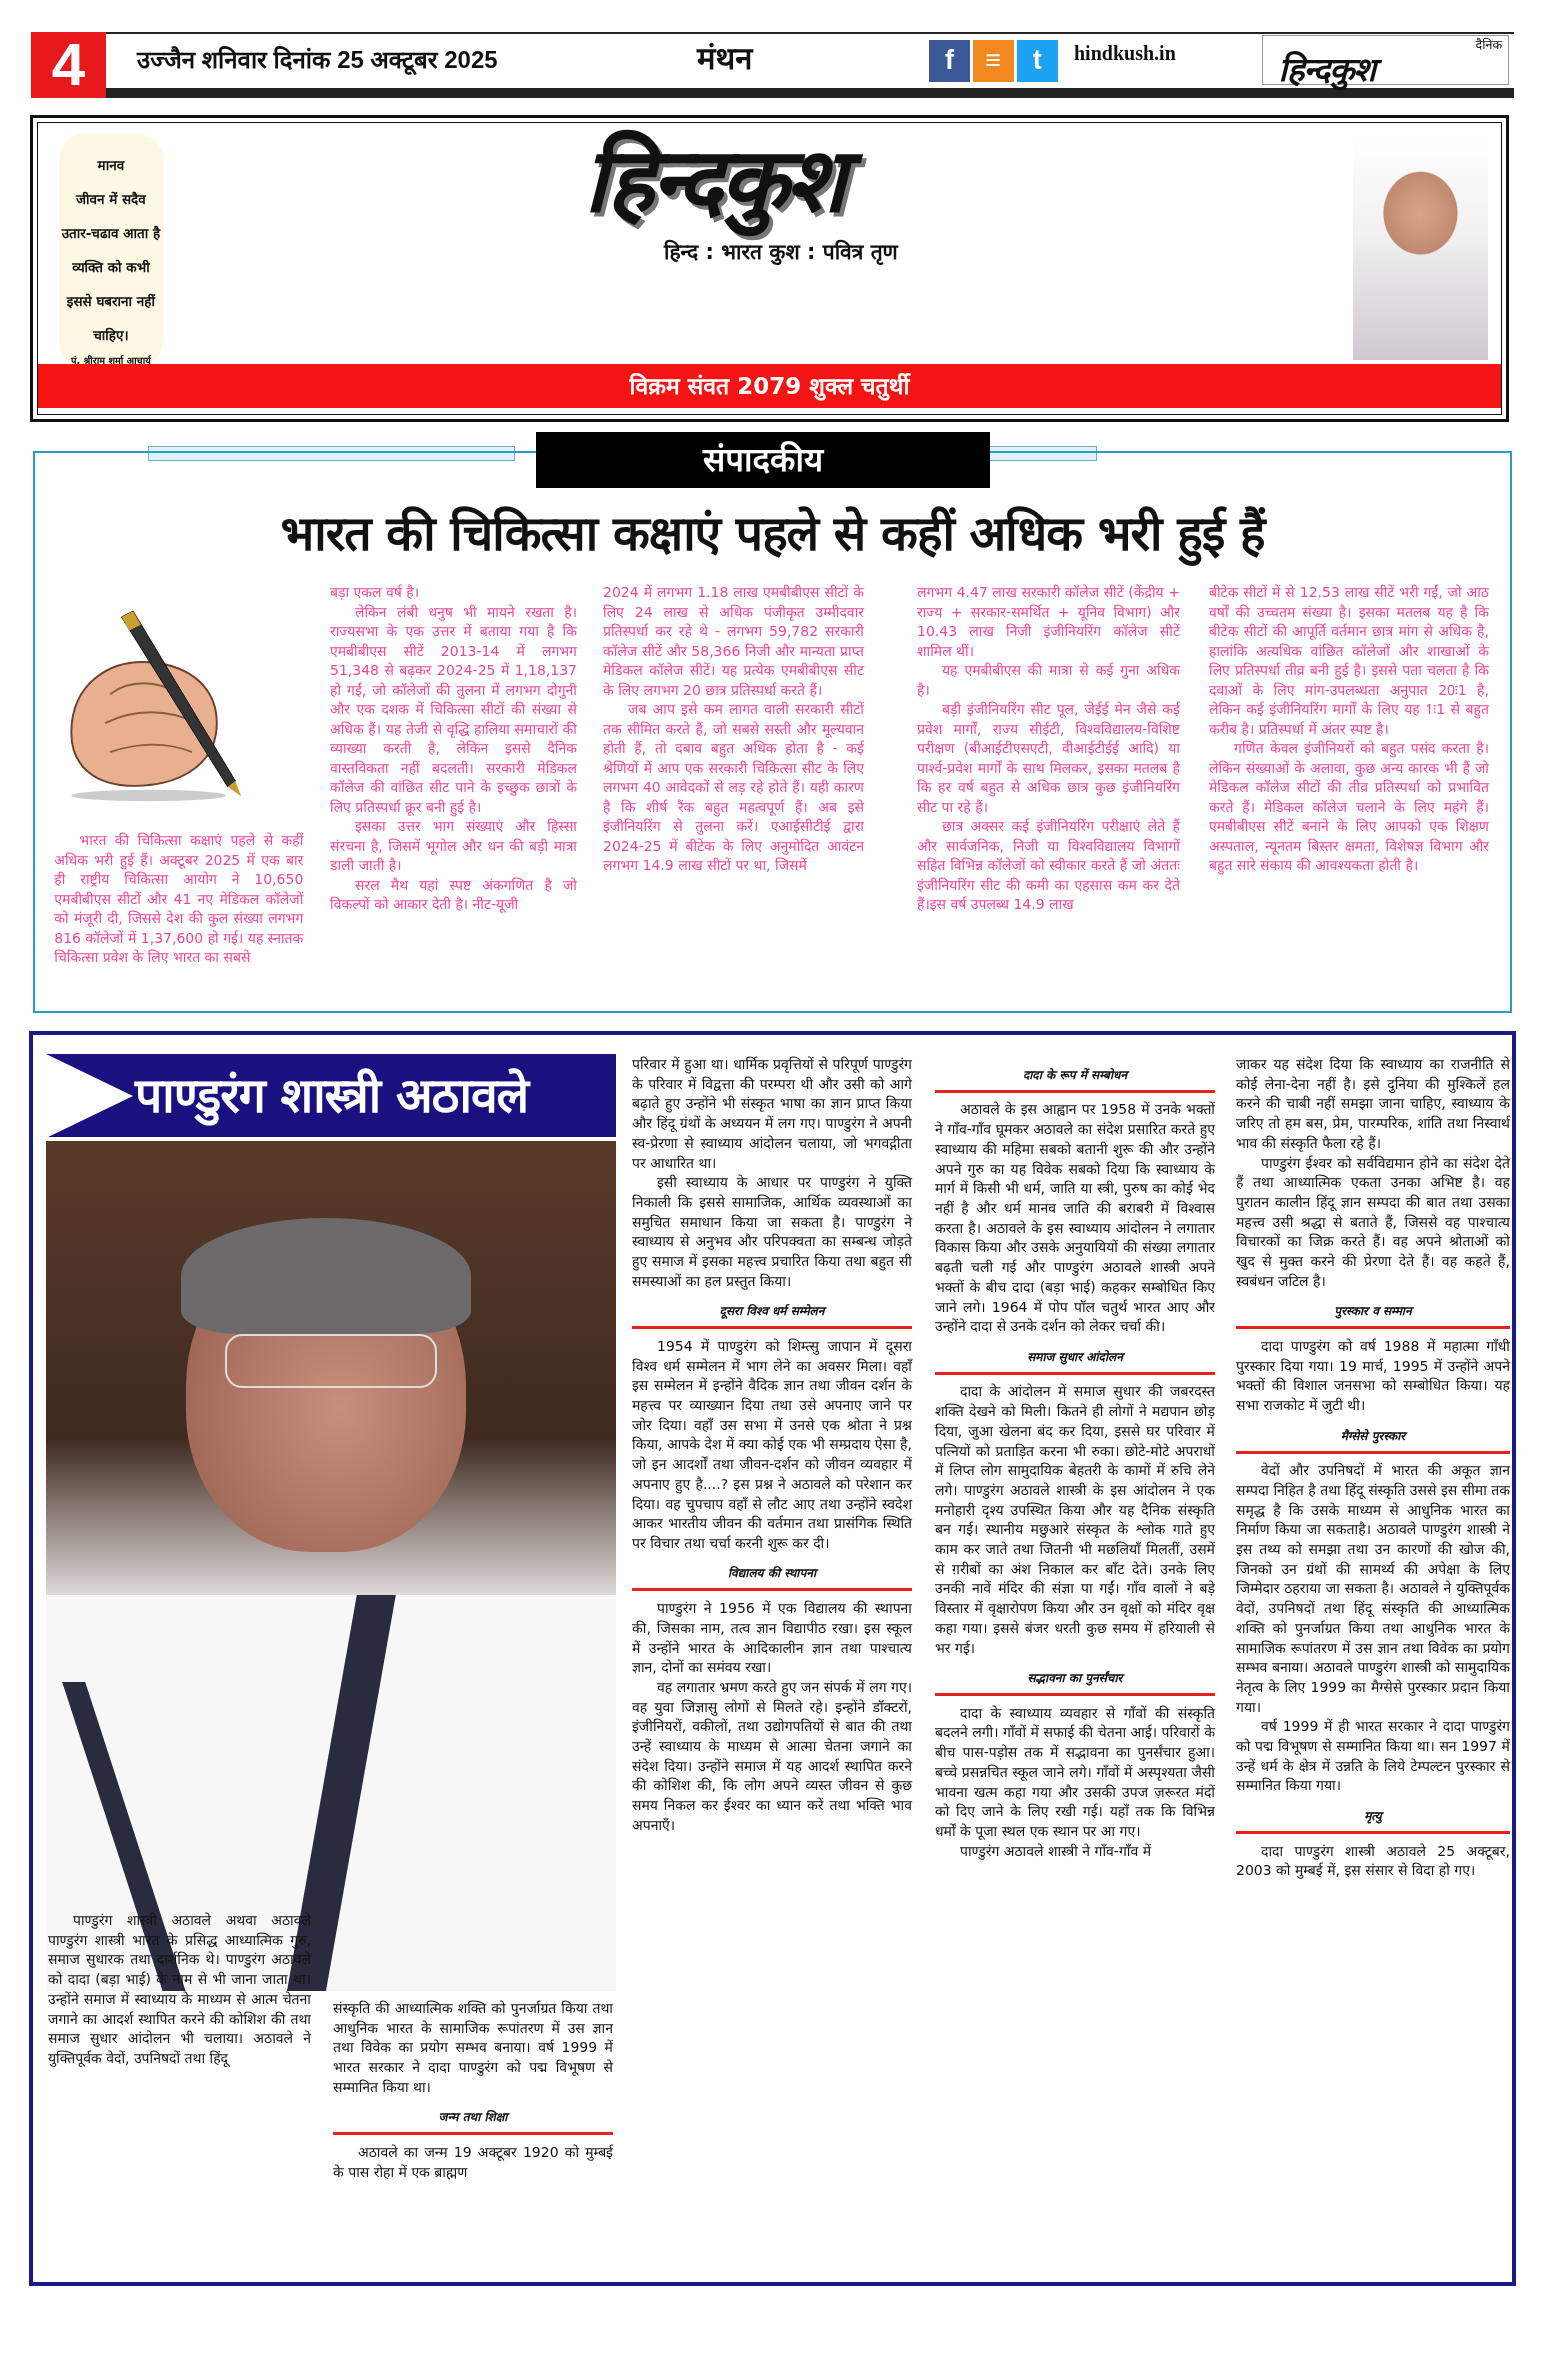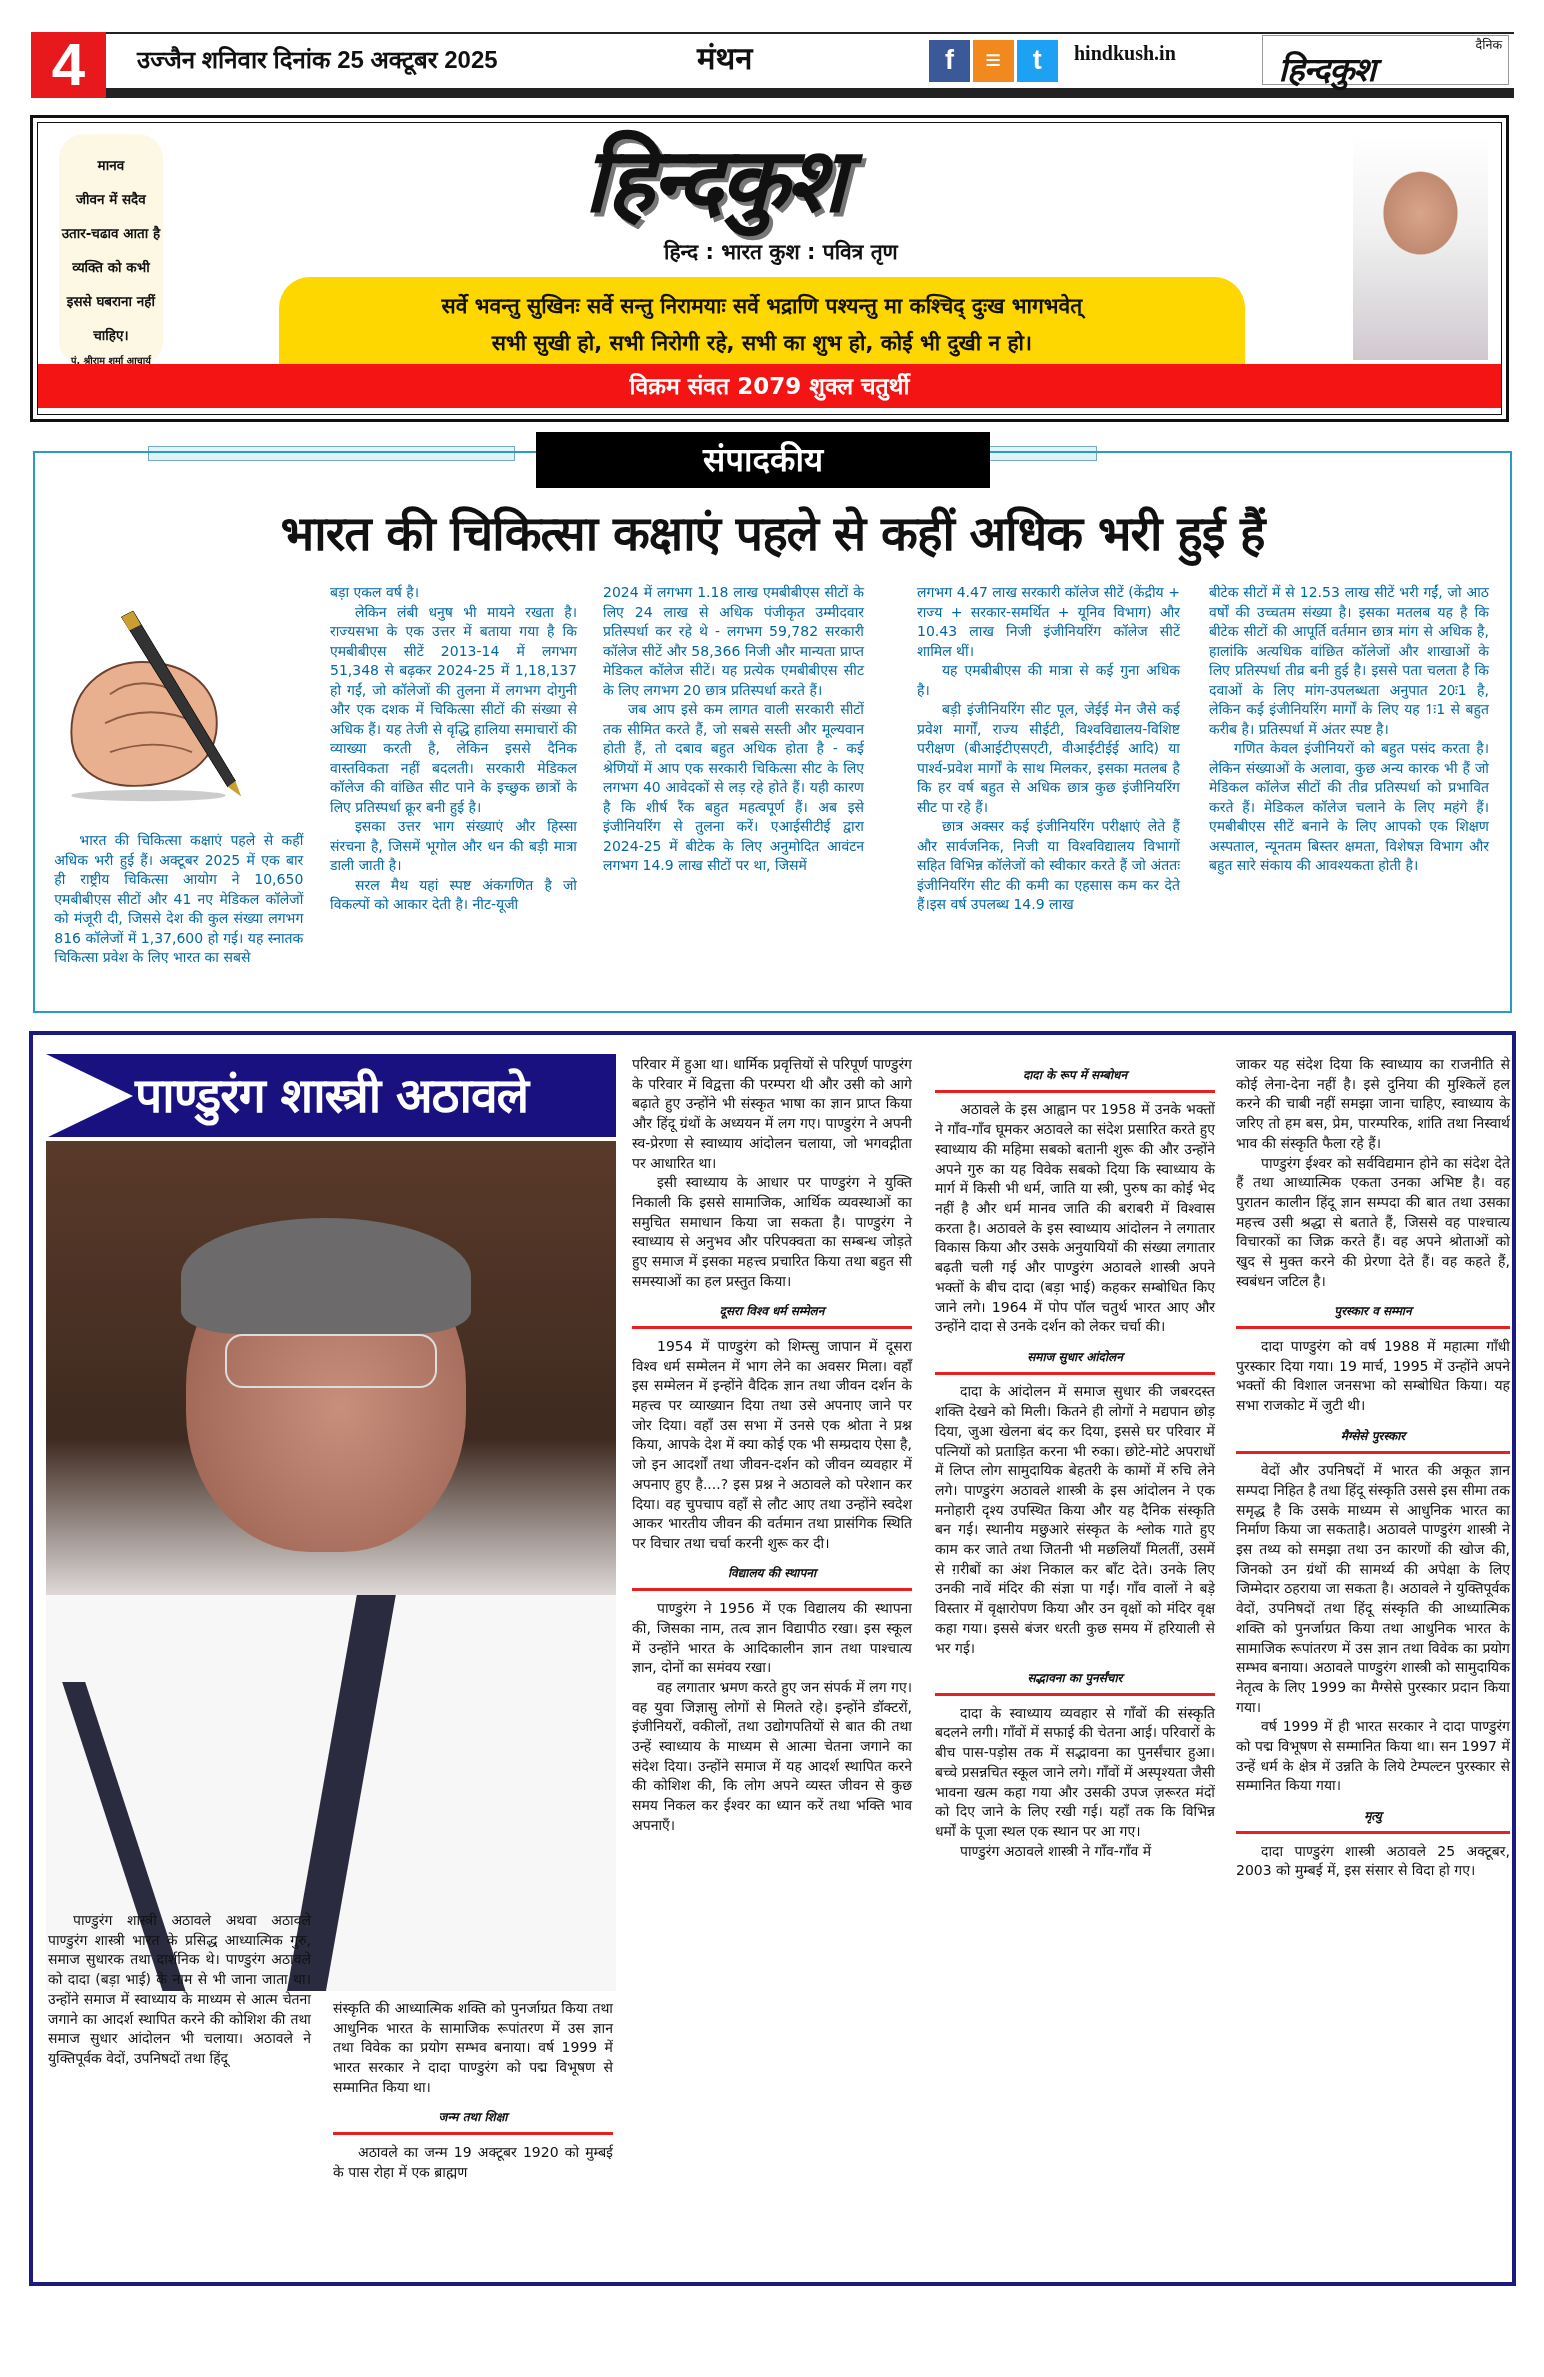--- a/index.html
+++ b/index.html
@@ -37,21 +37,21 @@
                 linear-gradient(180deg, #fff 0%, #f0f0f0 45%, #cfc9cf 100%); }
   .samvat { position: absolute; left: 0; right: 0; bottom: 5.8px; height: 44px; background: #f41414; color: #fff; text-align: center; font-size: 23px; font-weight: bold; line-height: 44px; }
 
   
   .ed-tab-line { position: absolute; left: 148px; top: 446px; width: 367px; height: 15.4px; background: #dff3fa; border: 1px solid #7ab; }
   .ed-tab-line.r { left: 973px; width: 124px; }
   .ed-label { position: absolute; left: 536px; top: 432px; width: 454px; height: 56px; background: #000; color: #fff; text-align: center; font-size: 33px; font-weight: bold; line-height: 56px; z-index: 2; }
   .editorial { position: absolute; left: 33px; top: 451px; width: 1479px; height: 562px; border: 2.9px solid #2a9bc7; border-top-width: 2.9px; }
   .headline { position: absolute; left: 0; right: 0; top: 46px; text-align: center; font-size: 48px; font-weight: bold; letter-spacing: -1px; }
   .pen-art { position: absolute; left: 17.4px; top: 135px; width: 224px; height: 222px; }
-  .ecol { position: absolute; top: 130px; font-family: "DejaVu Sans", sans-serif; font-size: 14px; line-height: 19.5px; text-align: justify; color: #0369a1; }
+  .ecol { position: absolute; top: 130px; font-family: "DejaVu Sans", sans-serif; font-size: 14px; line-height: 19.5px; text-align: justify; color: #ec4899; }
   .ecol p { text-indent: 25px; }
   .ecol p.cont { text-indent: 0; }
   .ec1 { left: 19.3px; top: 378px; width: 249px; }
   .ec2 { left: 295px; width: 247px; }
   .ec3 { left: 568px; width: 261px; }
   .ec4 { left: 882px; width: 263px; }
   .ec5 { left: 1174px; width: 280px; }
 
   
   .feature { position: absolute; left: 29px; top: 1031px; width: 1516px; height: 1286px; }
@@ -105,24 +105,20 @@
         <span class="q-line">मानव</span>
         <span class="q-line">जीवन में सदैव</span>
         <span class="q-line">उतार-चढाव आता है</span>
         <span class="q-line">व्यक्ति को कभी</span>
         <span class="q-line">इससे घबराना नहीं</span>
         <span class="q-line">चाहिए।</span>
         <span class="q-author">पं. श्रीराम शर्मा आचार्य</span>
       </div>
     <div class="logo-big">हिन्दकुश</div>
     <div class="tagline">हिन्द : भारत   कुश : पवित्र तृण</div>
-    <div class="mantra">
-      <span>सर्वे भवन्तु सुखिनः सर्वे सन्तु निरामयाः सर्वे भद्राणि पश्यन्तु मा कश्चिद् दुःख भागभवेत्</span>
-      <span>सभी सुखी हो, सभी निरोगी रहे, सभी का शुभ हो, कोई भी दुखी न हो।</span>
-    </div>
     <div class="portrait"></div>
     <div class="samvat">विक्रम संवत 2079 शुक्ल चतुर्थी</div>
   </div>
 </div>
 
 <div class="ed-tab-line"></div>
 <div class="ed-tab-line r"></div>
 <div class="ed-label">संपादकीय</div>
 <div class="editorial">
   <h1 class="headline">भारत की चिकित्सा कक्षाएं पहले से कहीं अधिक भरी हुई हैं</h1>

